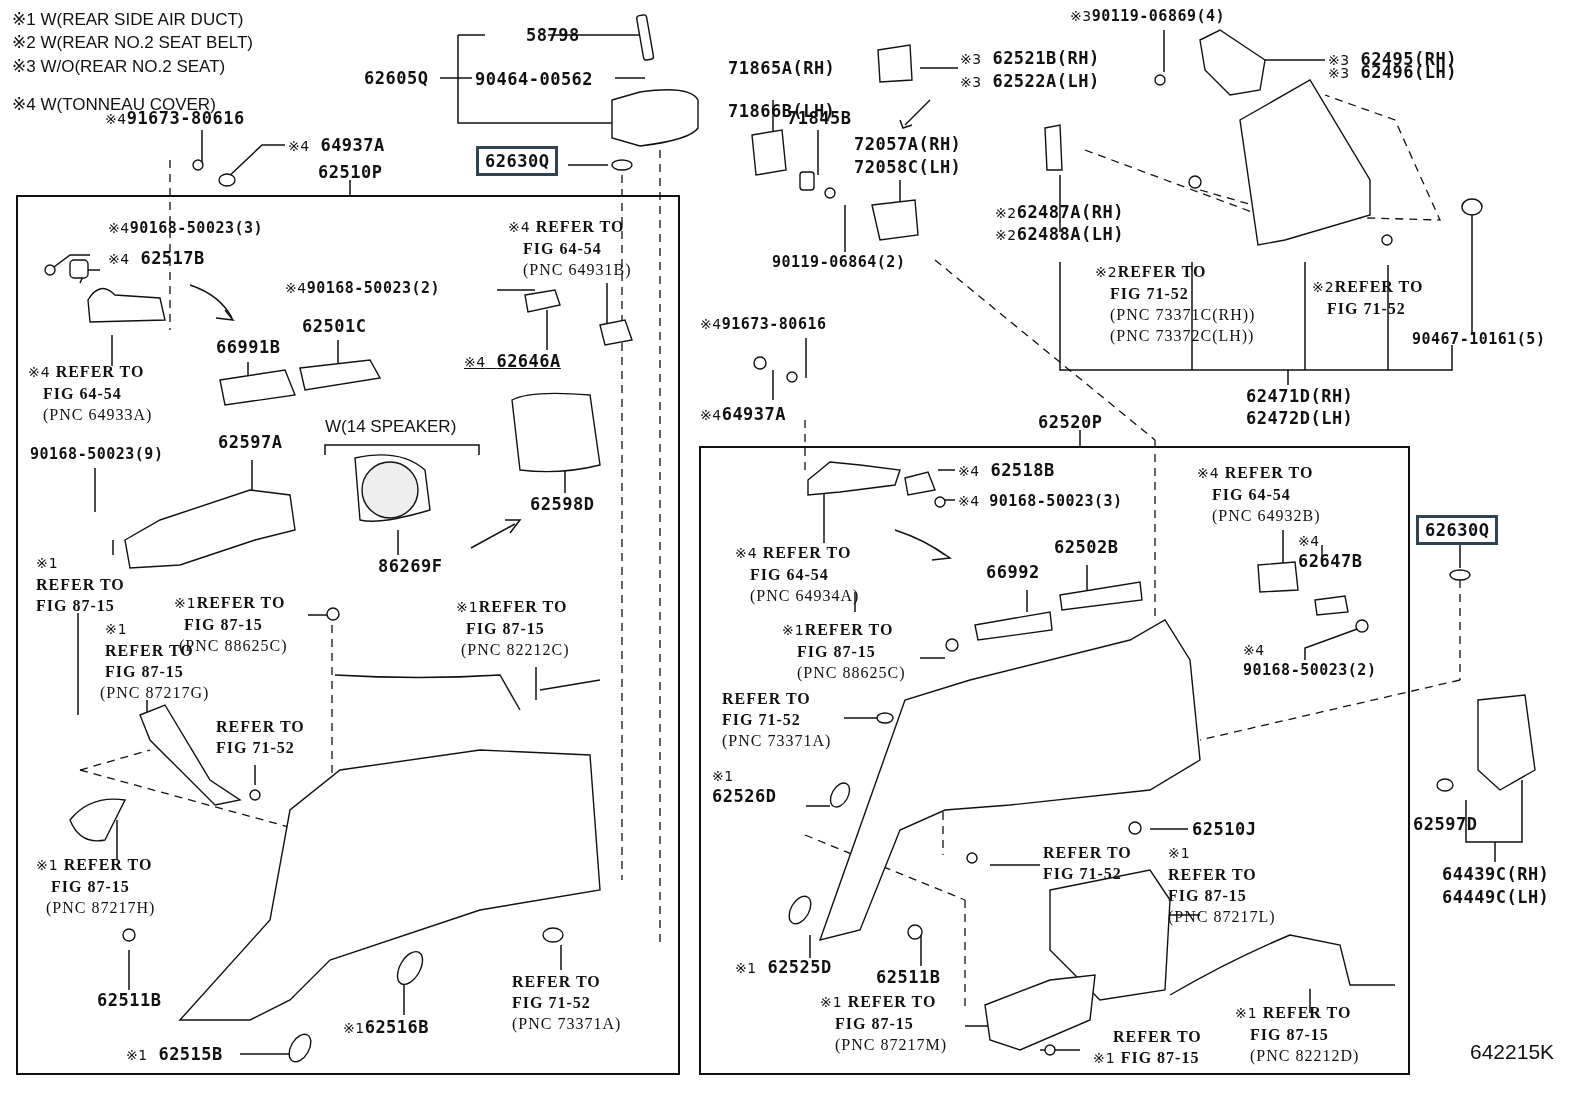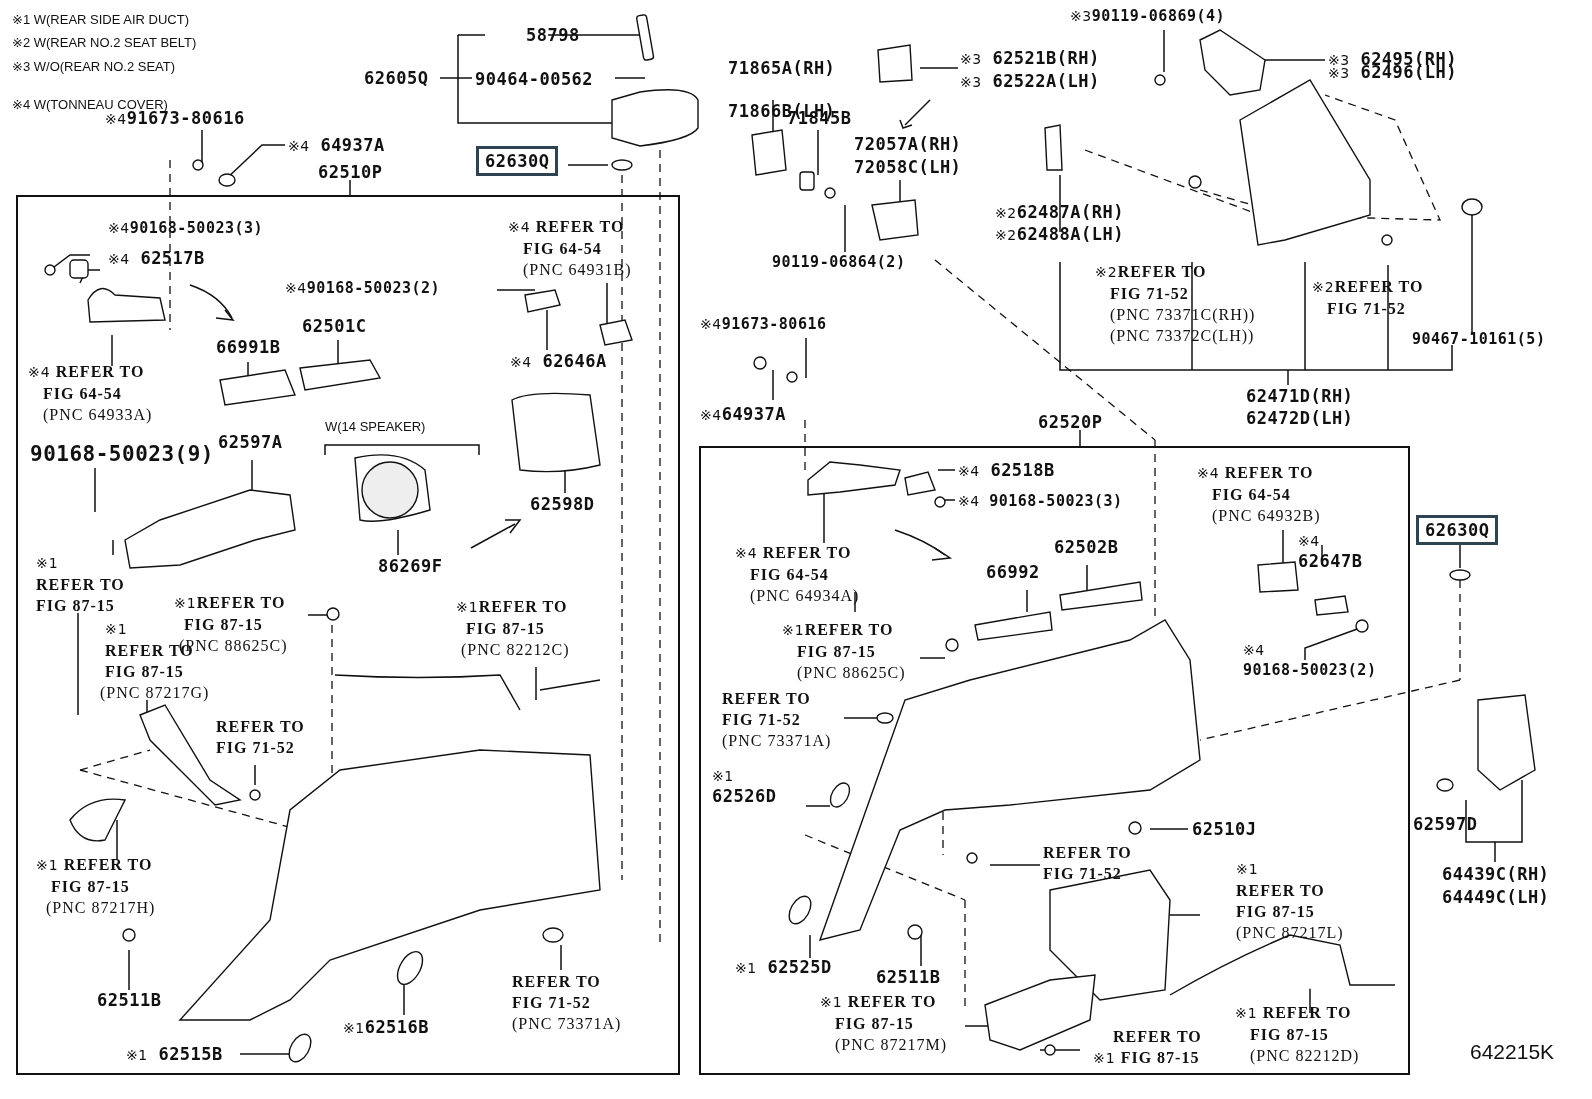--- a/index.html
+++ b/index.html
@@ -1,18 +1,18 @@
 <!DOCTYPE html>
 <html><head>
 <meta charset="utf-8">
 <style>
   html,body{margin:0;padding:0;background:#fff;}
   body{width:1592px;height:1099px;position:relative;overflow:hidden;font-family:"DejaVu Sans Mono","Liberation Mono",monospace;color:#111;}
   .lbl{position:absolute;white-space:nowrap;font-weight:bold;font-size:17px;line-height:20px;letter-spacing:0.5px;}
-  .note{position:absolute;white-space:nowrap;font-family:"Liberation Sans","DejaVu Sans",sans-serif;font-size:13px;line-height:23px;}
+  .note{position:absolute;white-space:nowrap;font-family:"Liberation Sans","DejaVu Sans",sans-serif;font-size:17px;line-height:23px;}
   .ref{position:absolute;white-space:pre;font-family:"Liberation Serif","DejaVu Serif",serif;font-weight:bold;font-size:16px;line-height:21px;letter-spacing:1px;}
   .ref .pnc{font-weight:normal;}
   .mk{font-weight:normal;font-family:"DejaVu Sans",sans-serif;font-size:14px;}
   .hl{position:absolute;border:3px solid #2f4450;padding:2px 6px;font-weight:bold;font-size:17px;line-height:20px;letter-spacing:0.5px;font-family:"DejaVu Sans Mono",monospace;}
   .frame{position:absolute;border:2px solid #111;}
   svg.lines{position:absolute;left:0;top:0;}
   .fig{position:absolute;font-family:"Liberation Sans",sans-serif;font-size:21px;}
 </style>
 </head>
 <body>
@@ -227,28 +227,28 @@
 <div class="hl" style="left:476px;top:146px;">62630Q</div>
 <div class="lbl" style="left:105px;top:108px;"><span class="mk">※4</span><span>91673-80616</span></div>
 <div class="lbl" style="left:288px;top:135px;"><span class="mk">※4</span> <span>64937A</span></div>
 <div class="lbl" style="left:318px;top:162px;">62510P</div>
 
 <div class="lbl" style="left:108px;top:218px;font-size:15px;"><span class="mk">※4</span><span>90168-50023(3)</span></div>
 <div class="lbl" style="left:108px;top:248px;"><span class="mk">※4</span> <span>62517B</span></div>
 <div class="lbl" style="left:285px;top:278px;font-size:15px;"><span class="mk">※4</span><span>90168-50023(2)</span></div>
 <div class="lbl" style="left:302px;top:316px;">62501C</div>
 <div class="lbl" style="left:216px;top:337px;">66991B</div>
-<div class="lbl" style="left:510px;top:351px;"><span class="mk">※4</span> <span>62646A</span></div>
+<div class="lbl" style="left:464px;top:351px;text-decoration:underline;"><span class="mk">※4</span> <span>62646A</span></div>
 <div class="ref" style="left:508px;top:216px;"><span class="mk">※4</span> <span>REFER TO</span>
    <span>FIG 64-54</span>
    <span class="pnc">(PNC 64931B)</span></div>
 <div class="ref" style="left:28px;top:361px;"><span class="mk">※4</span> <span>REFER TO</span>
    <span>FIG 64-54</span>
    <span class="pnc">(PNC 64933A)</span></div>
-<div class="lbl" style="left:30px;top:444px;font-size:21px;">90168-50023(9)</div>
+<div class="lbl" style="left:30px;top:444px;font-size:15px;">90168-50023(9)</div>
 <div class="lbl" style="left:218px;top:432px;">62597A</div>
 <div class="note" style="left:325px;top:415px;">W(14 SPEAKER)</div>
 <div class="lbl" style="left:378px;top:556px;">86269F</div>
 <div class="lbl" style="left:530px;top:494px;">62598D</div>
 <div class="ref" style="left:36px;top:552px;"><span class="mk">※1</span>
 <span>REFER TO</span>
 <span>FIG 87-15</span></div>
 <div class="ref" style="left:174px;top:592px;"><span class="mk">※1</span><span>REFER TO</span>
   <span>FIG 87-15</span>
  <span class="pnc">(PNC 88625C)</span></div>
@@ -313,21 +313,21 @@
 <div class="ref" style="left:782px;top:619px;"><span class="mk">※1</span><span>REFER TO</span>
    <span>FIG 87-15</span>
    <span class="pnc">(PNC 88625C)</span></div>
 <div class="ref" style="left:722px;top:688px;"><span>REFER TO</span>
 <span>FIG 71-52</span>
 <span class="pnc">(PNC 73371A)</span></div>
 <div class="lbl" style="left:712px;top:765px;"><span class="mk">※1</span><br><span>62526D</span></div>
 <div class="lbl" style="left:1192px;top:819px;">62510J</div>
 <div class="ref" style="left:1043px;top:842px;"><span>REFER TO</span>
 <span>FIG 71-52</span></div>
-<div class="ref" style="left:1236px;top:842px;margin-top:16px;"><span class="mk">※1</span>
+<div class="ref" style="left:1168px;top:842px;"><span class="mk">※1</span>
 <span>REFER TO</span>
 <span>FIG 87-15</span>
 <span class="pnc">(PNC 87217L)</span></div>
 <div class="lbl" style="left:735px;top:957px;"><span class="mk">※1</span> <span>62525D</span></div>
 <div class="lbl" style="left:876px;top:967px;">62511B</div>
 <div class="ref" style="left:820px;top:991px;"><span class="mk">※1</span> <span>REFER TO</span>
    <span>FIG 87-15</span>
    <span class="pnc">(PNC 87217M)</span></div>
 <div class="ref" style="left:1093px;top:1026px;">    <span>REFER TO</span>
 <span class="mk">※1</span> <span>FIG 87-15</span></div>

